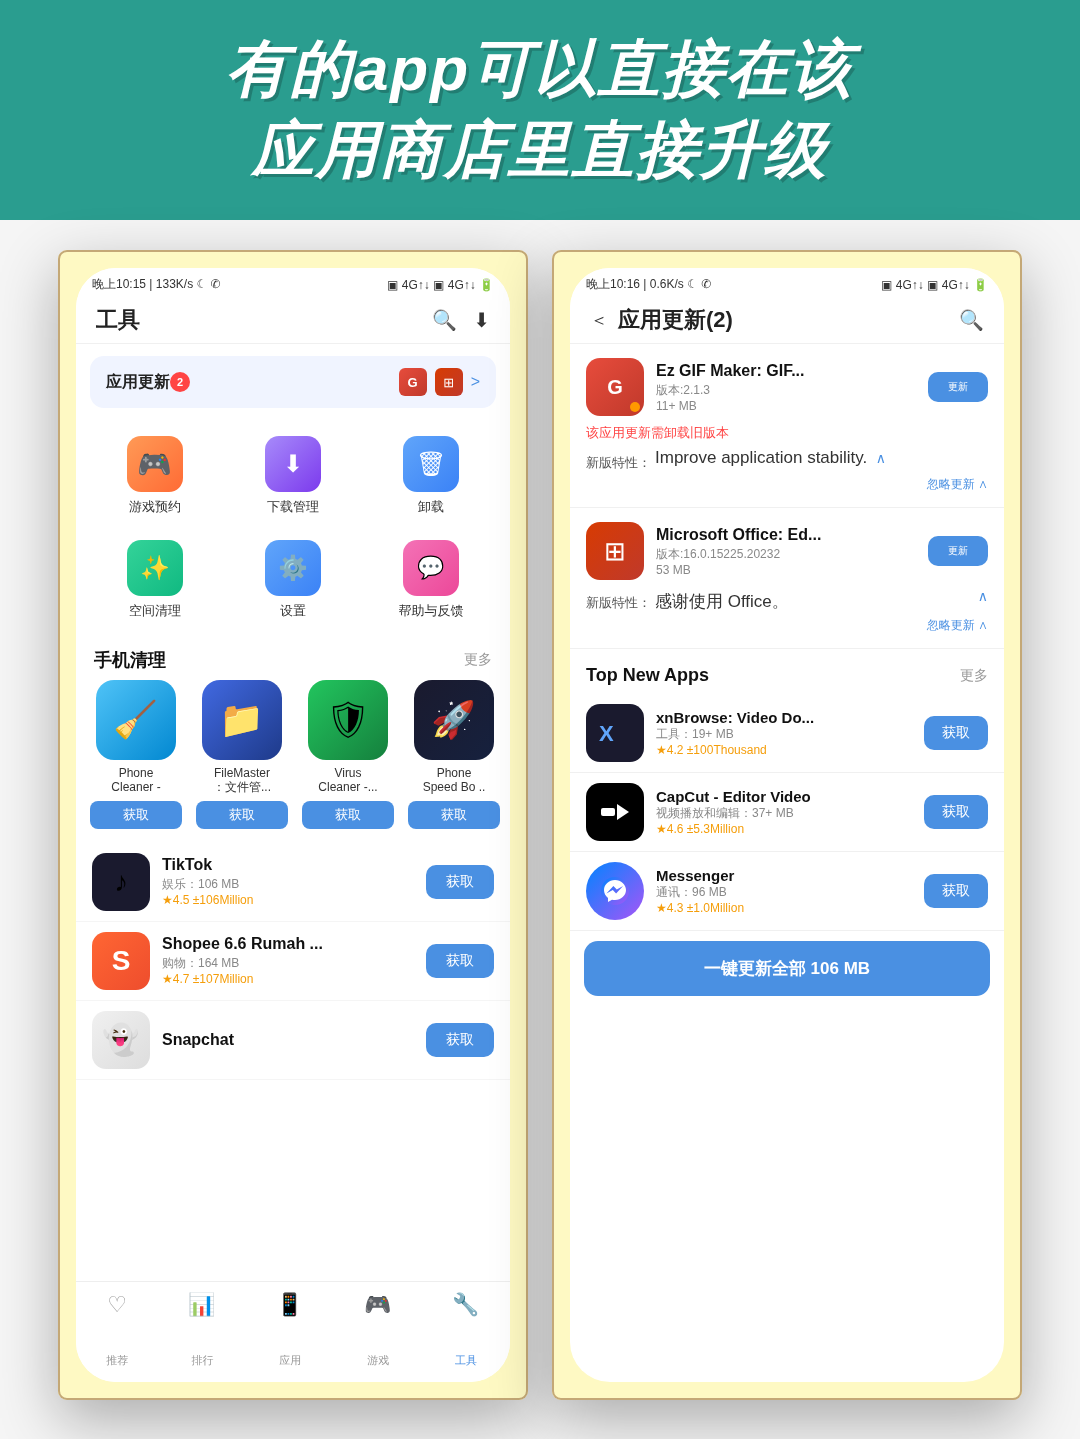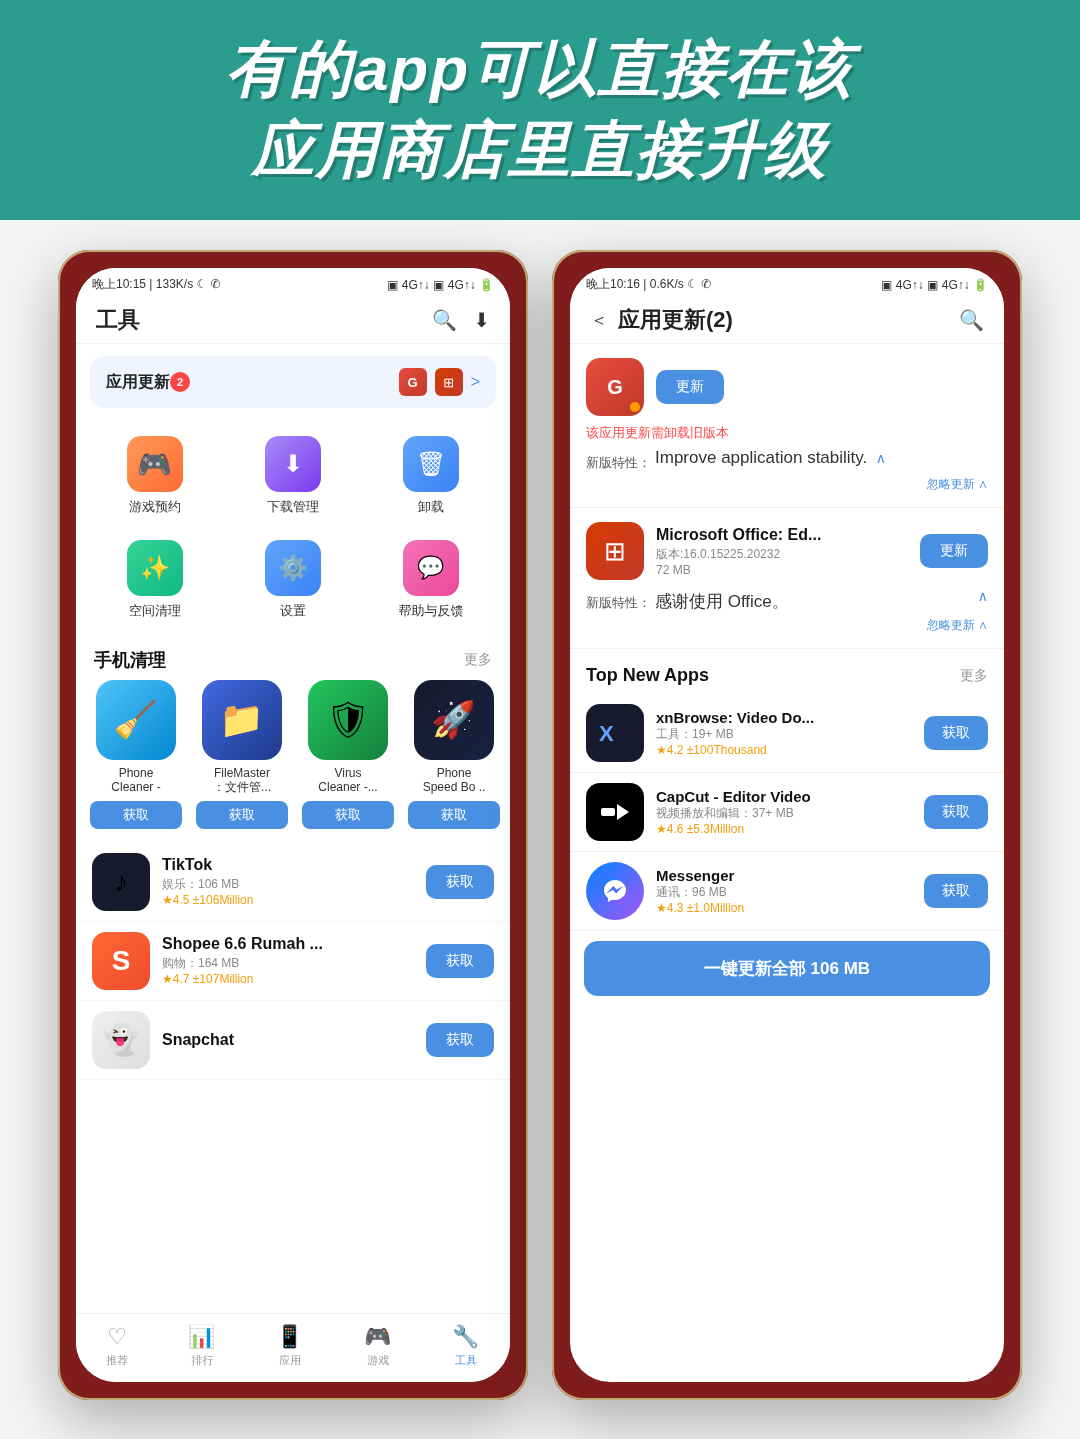--- a/index.html
+++ b/index.html
@@ -40,22 +40,22 @@
       gap: 24px;
       padding: 30px 30px;
       background: #f5f5f5;
       height: 1219px;
     }
 
     
     .phone-frame {
       width: 470px;
       height: 1150px;
-      background: #7f1d1d;
-      border-radius: 31px;
+      background: #fef9c3;
+      border-radius: 9px;
       padding: 18px;
       box-shadow: 0 20px 60px rgba(0,0,0,0.3), inset 0 0 0 2px #c4a876;
     }
     .phone-screen {
       width: 100%;
       height: 100%;
       background: white;
       border-radius: 40px;
       overflow: hidden;
       display: flex;
@@ -288,20 +288,21 @@
     .bottom-nav-icon {
       font-size: 22px;
       color: #999;
     }
     .bottom-nav-icon.active {
       color: #4a90e2;
     }
     .bottom-nav-label {
       font-size: 11px;
       color: #999;
+      margin-top: 32px;
     }
     .bottom-nav-label.active {
       color: #4a90e2;
     }
 
     
     .update-list-item {
       padding: 14px 16px;
       border-bottom: 1px solid #f0f0f0;
     }
@@ -326,21 +327,21 @@
     .update-app-size {
       font-size: 12px;
       color: #888;
     }
     .update-btn {
       background: #4a90e2;
       color: white;
       border: none;
       border-radius: 10px;
       padding: 8px 20px;
-      font-size: 14px;
+      font-size: 10px;
       font-weight: 500;
       cursor: pointer;
       flex-shrink: 0;
     }
     .warning-text {
       color: #ff4444;
       font-size: 13px;
       margin-top: 8px;
       font-weight: 500;
     }
@@ -729,20 +730,25 @@
 
       <div class="screen-content">
 
         
         <div class="update-list-item">
           <div class="update-app-row">
             <div class="gif-maker-icon">
               <span style="font-size:20px;font-weight:900;color:white;">G</span>
               <span style="position:absolute;bottom:4px;right:4px;width:10px;height:10px;background:#ff9900;border-radius:50%;"></span>
             </div>
+            <div class="update-app-info">
+              <div class="update-app-name">Ez GIF Maker: GIF...</div>
+              <div class="update-app-version">版本:2.1.3</div>
+              <div class="update-app-size">11+ MB</div>
+            </div>
             <button class="update-btn">更新</button>
           </div>
           <div class="warning-text">该应用更新需卸载旧版本</div>
           <div style="display:flex;align-items:flex-start;gap:4px;margin-top:6px;">
             <span class="new-features-title">新版特性：</span>
             <div style="flex:1;">
               <span class="new-features-text">Improve application stability.</span>
               <span style="color:#4a90e2;font-size:14px;margin-left:4px;">∧</span>
             </div>
           </div>
@@ -751,21 +757,21 @@
           </div>
         </div>
 
         
         <div class="update-list-item">
           <div class="update-app-row">
             <div class="ms-office-icon">⊞</div>
             <div class="update-app-info">
               <div class="update-app-name">Microsoft Office: Ed...</div>
               <div class="update-app-version">版本:16.0.15225.20232</div>
-              <div class="update-app-size">72 MB</div>
+              <div class="update-app-size">53 MB</div>
             </div>
             <button class="update-btn">更新</button>
           </div>
           <div style="display:flex;align-items:flex-start;gap:4px;margin-top:8px;">
             <span class="new-features-title">新版特性：</span>
             <div style="flex:1;display:flex;align-items:flex-start;justify-content:space-between;">
               <span class="new-features-text">感谢使用 Office。</span>
               <span style="color:#4a90e2;font-size:14px;">∧</span>
             </div>
           </div>

